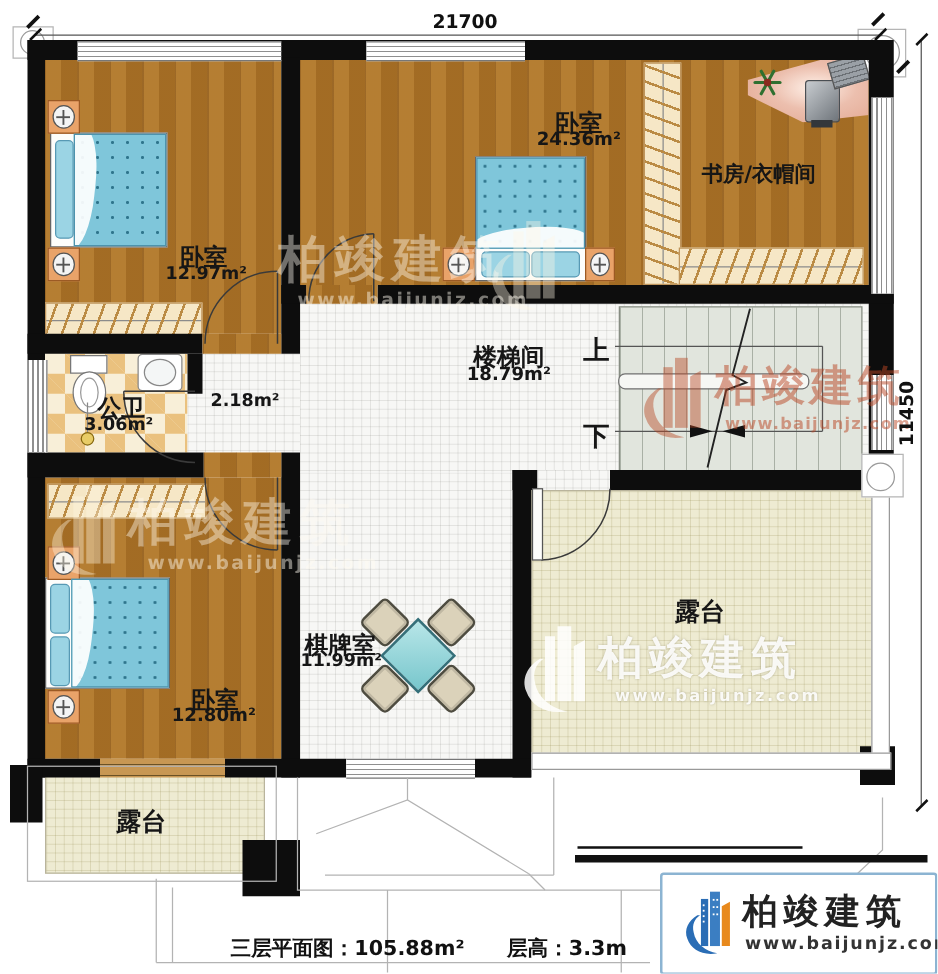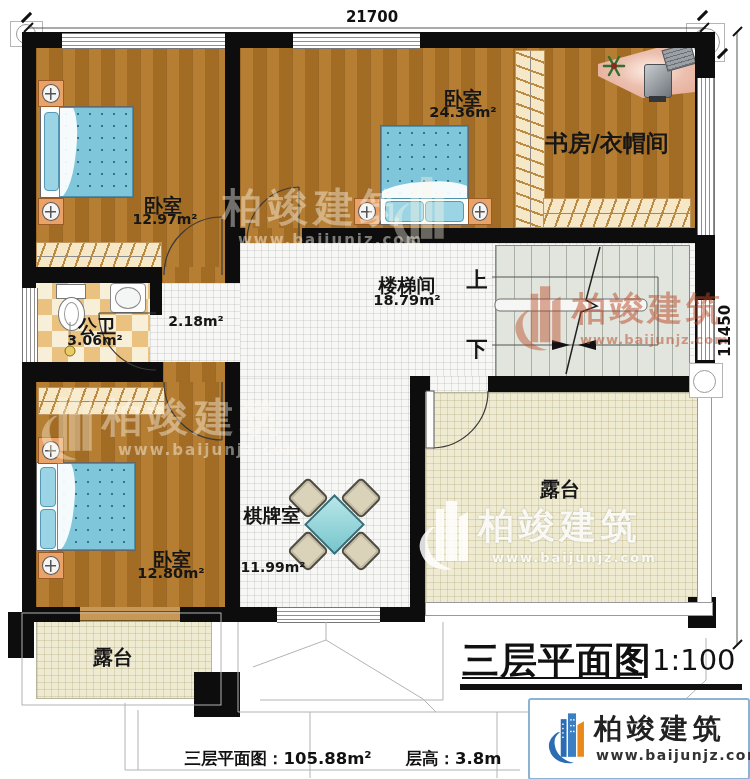--- a/index.html
+++ b/index.html
@@ -316,45 +316,43 @@
   <svg class="wmglyph" style="left:512px;top:280px;width:56px;height:76px;color:rgba(185,70,35,.45);">
       <use href="#logoM"></use>
     </svg>
   <div class="wmt" style="left:572px;top:286px;font-size:34px;letter-spacing:4px;color:rgba(185,70,35,.5);">柏竣建筑</div>
   <div class="wmt" style="left:580px;top:332px;font-size:13px;letter-spacing:1px;color:rgba(185,70,35,.5);">www.baijunjz.com</div>
 
   <div class="lbl" style="left:163px;top:193px;font-size:19px;">卧室</div>
   <div class="lbl" style="left:165px;top:211px;font-size:14px;">12.97m²</div>
   <div class="lbl" style="left:463px;top:86px;font-size:19px;">卧室</div>
   <div class="lbl" style="left:463px;top:104px;font-size:14.5px;">24.36m²</div>
-  <div class="lbl" style="left:607px;top:128px;font-size:23px;">书房/衣帽间</div>
+  <div class="lbl" style="left:607px;top:128px;font-size:17px;">书房/衣帽间</div>
   <div class="lbl" style="left:97px;top:314px;font-size:19px;">公卫</div>
   <div class="lbl" style="left:95px;top:332px;font-size:14px;">3.06m²</div>
   <div class="lbl" style="left:196px;top:313px;font-size:14px;">2.18m²</div>
   <div class="lbl" style="left:407px;top:273px;font-size:19px;">楼梯间</div>
   <div class="lbl" style="left:407px;top:292px;font-size:14.5px;">18.79m²</div>
   <div class="lbl" style="left:272px;top:503px;font-size:19px;">棋牌室</div>
-  <div class="lbl" style="left:273px;top:521px;font-size:14px;margin-top:38px;">11.99m²</div>
+  <div class="lbl" style="left:273px;top:521px;font-size:14px;">11.99m²</div>
   <div class="lbl" style="left:172px;top:547px;font-size:19px;">卧室</div>
   <div class="lbl" style="left:171px;top:565px;font-size:14.5px;">12.80m²</div>
   <div class="lbl" style="left:560px;top:476px;font-size:20px;">露台</div>
   <div class="lbl" style="left:113px;top:644px;font-size:20px;">露台</div>
   <div class="lbl" style="left:477px;top:266px;font-size:21px;">上</div>
   <div class="lbl" style="left:477px;top:335px;font-size:21px;">下</div>
 
   <div class="dim" style="left:332px;top:8px;width:80px;text-align:center;font-size:15px;">21700</div>
   <div class="dim" style="left:700px;top:325px;width:48px;height:16px;text-align:center;font-size:15px;transform:rotate(-90deg);">11450</div>
 
-  <div class="dim" style="left:462px;top:636px;font-size:37px;letter-spacing:1px;">三层平面图</div>
-  <div class="dim" style="left:652px;top:643px;font-size:29px;font-weight:normal;">1:100</div>
   <div class="tline" style="left:462px;top:677px;width:180px;height:2px;"></div>
   <div class="tline" style="left:460px;top:684px;width:282px;height:6px;"></div>
 
   <div id="footer-info">
-    <span>三层平面图：</span><span>105.88m²</span><span style="display:inline-block;width:34px;"></span><span>层高：</span><span>3.8m</span>
+    <span>三层平面图：</span><span>105.88m²</span><span style="display:inline-block;width:34px;"></span><span>层高：</span><span>3.3m</span>
   </div>
 
   <div id="logo-box">
     <svg style="position:absolute;left:16px;top:9px;width:44px;height:58px;">
         <use href="#logoC"></use>
       </svg>
     <div style="position:absolute;left:64px;top:10px;font-size:28px;font-weight:bold;letter-spacing:5px;color:#222;">柏竣建筑</div>
     <div style="position:absolute;left:66px;top:47px;font-size:14px;font-weight:bold;letter-spacing:1.5px;color:#333;">www.baijunjz.com</div>
   </div>
 

